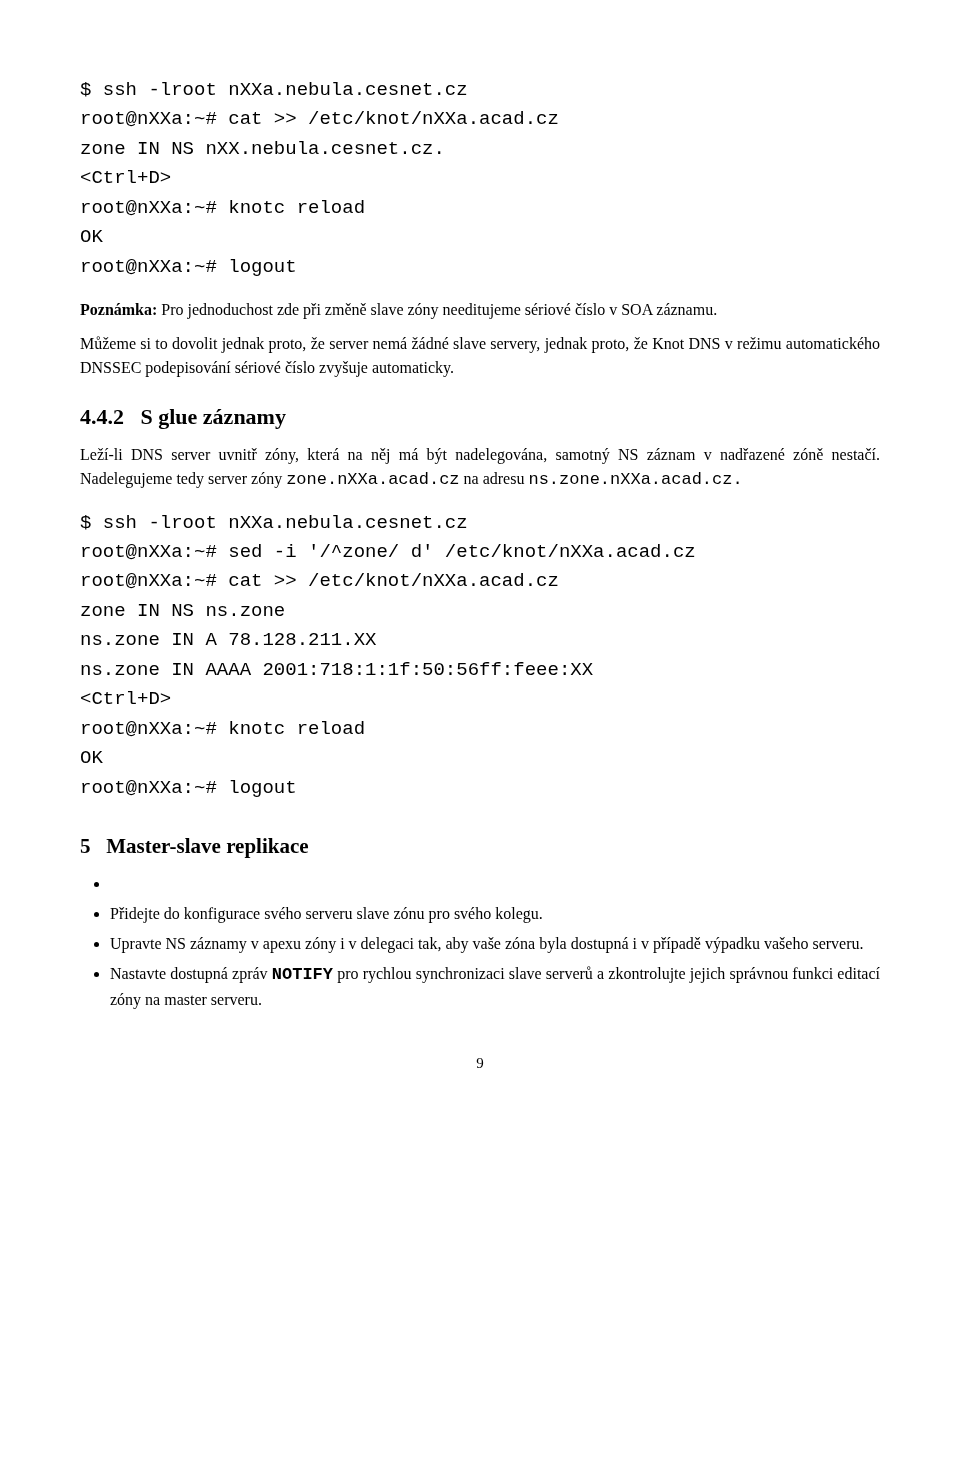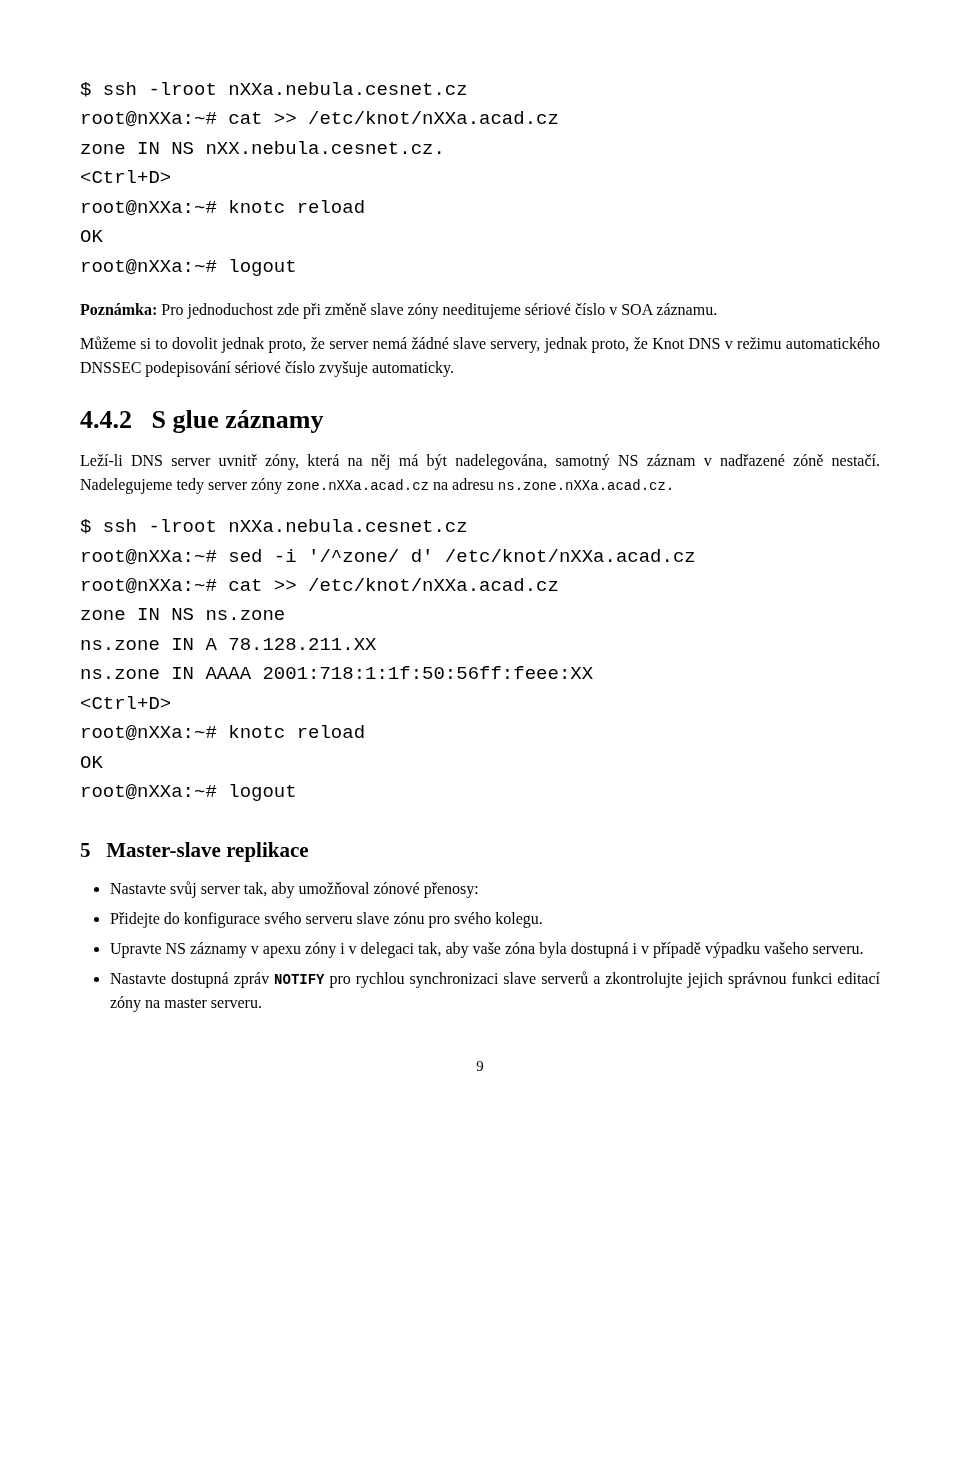--- a/index.html
+++ b/index.html
@@ -29,21 +29,21 @@
       display: block;
     }
 
     .section-heading {
       font-size: 21px;
       font-weight: bold;
       margin: 28px 0 10px 0;
     }
 
     .subsection-heading {
-      font-size: 26px;
+      font-size: 22px;
       font-weight: bold;
       margin: 20px 0 8px 0;
     }
 
     p {
       margin: 10px 0;
       text-align: justify;
     }
 
     .note-label {
@@ -73,21 +73,21 @@
       margin-top: 40px;
       font-size: 15px;
     }
 
     .bold {
       font-weight: bold;
     }
 
     .tt {
       font-family: "Courier New", Courier, monospace;
-      font-size: 14px;
+      font-size: 17px;
     }
   </style>
 </head>
 <body>
 
 <pre class="code-block">$ ssh -lroot nXXa.nebula.cesnet.cz
 root@nXXa:~# cat &gt;&gt; /etc/knot/nXXa.acad.cz
 zone IN NS nXX.nebula.cesnet.cz.
 &lt;Ctrl+D&gt;
 root@nXXa:~# knotc reload
@@ -122,21 +122,20 @@
 root@nXXa:~# logout</pre>
 
 <h2 class="section-heading">
   <span>5</span>
   &nbsp;
   <span>Master-slave replikace</span>
 </h2>
 
 <ul>
   <li>
-    <span>Nastavte svůj server tak, aby umožňoval zónové přenosy:</span>
   </li>
   <li>Přidejte do konfigurace svého serveru slave zónu pro svého kolegu.</li>
   <li>Upravte NS záznamy v apexu zóny i v delegaci tak, aby vaše zóna byla dostupná i v případě výpadku vašeho serveru.</li>
   <li>
     <span>Nastavte dostupná zpráv </span><span class="bold tt">NOTIFY</span><span> pro rychlou synchronizaci slave serverů a zkontrolujte jejich správnou funkci editací zóny na master serveru.</span>
   </li>
 </ul>
 
 <div class="page-number">9</div>
 

